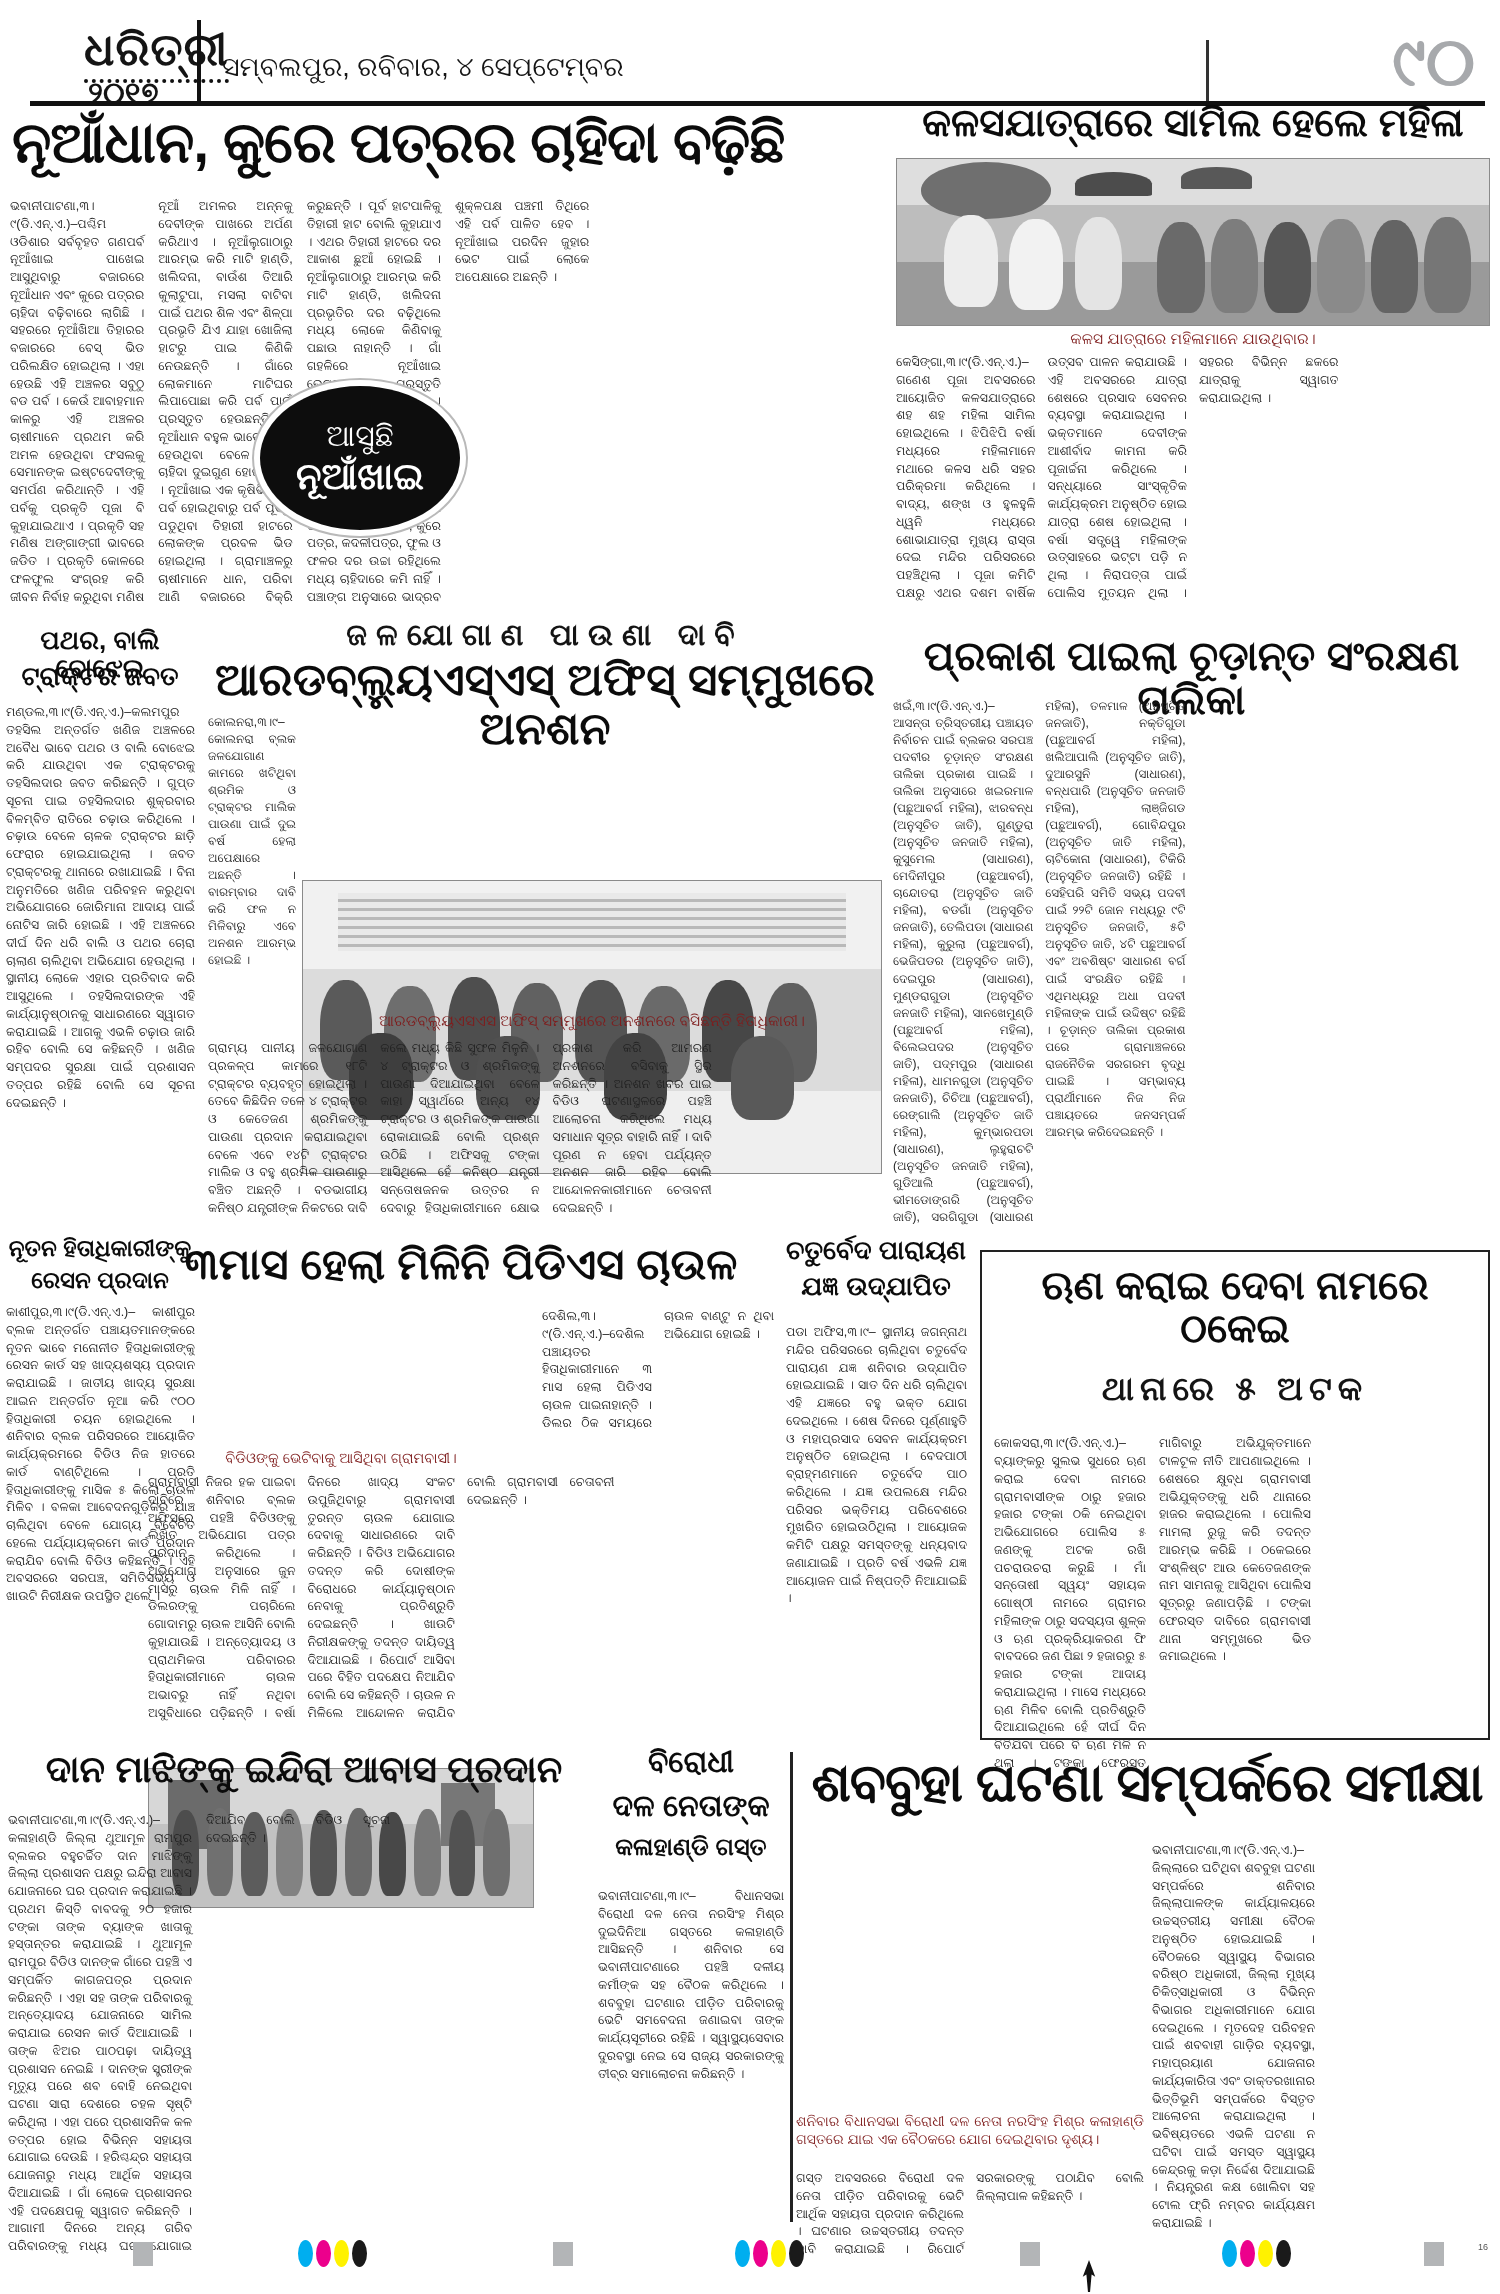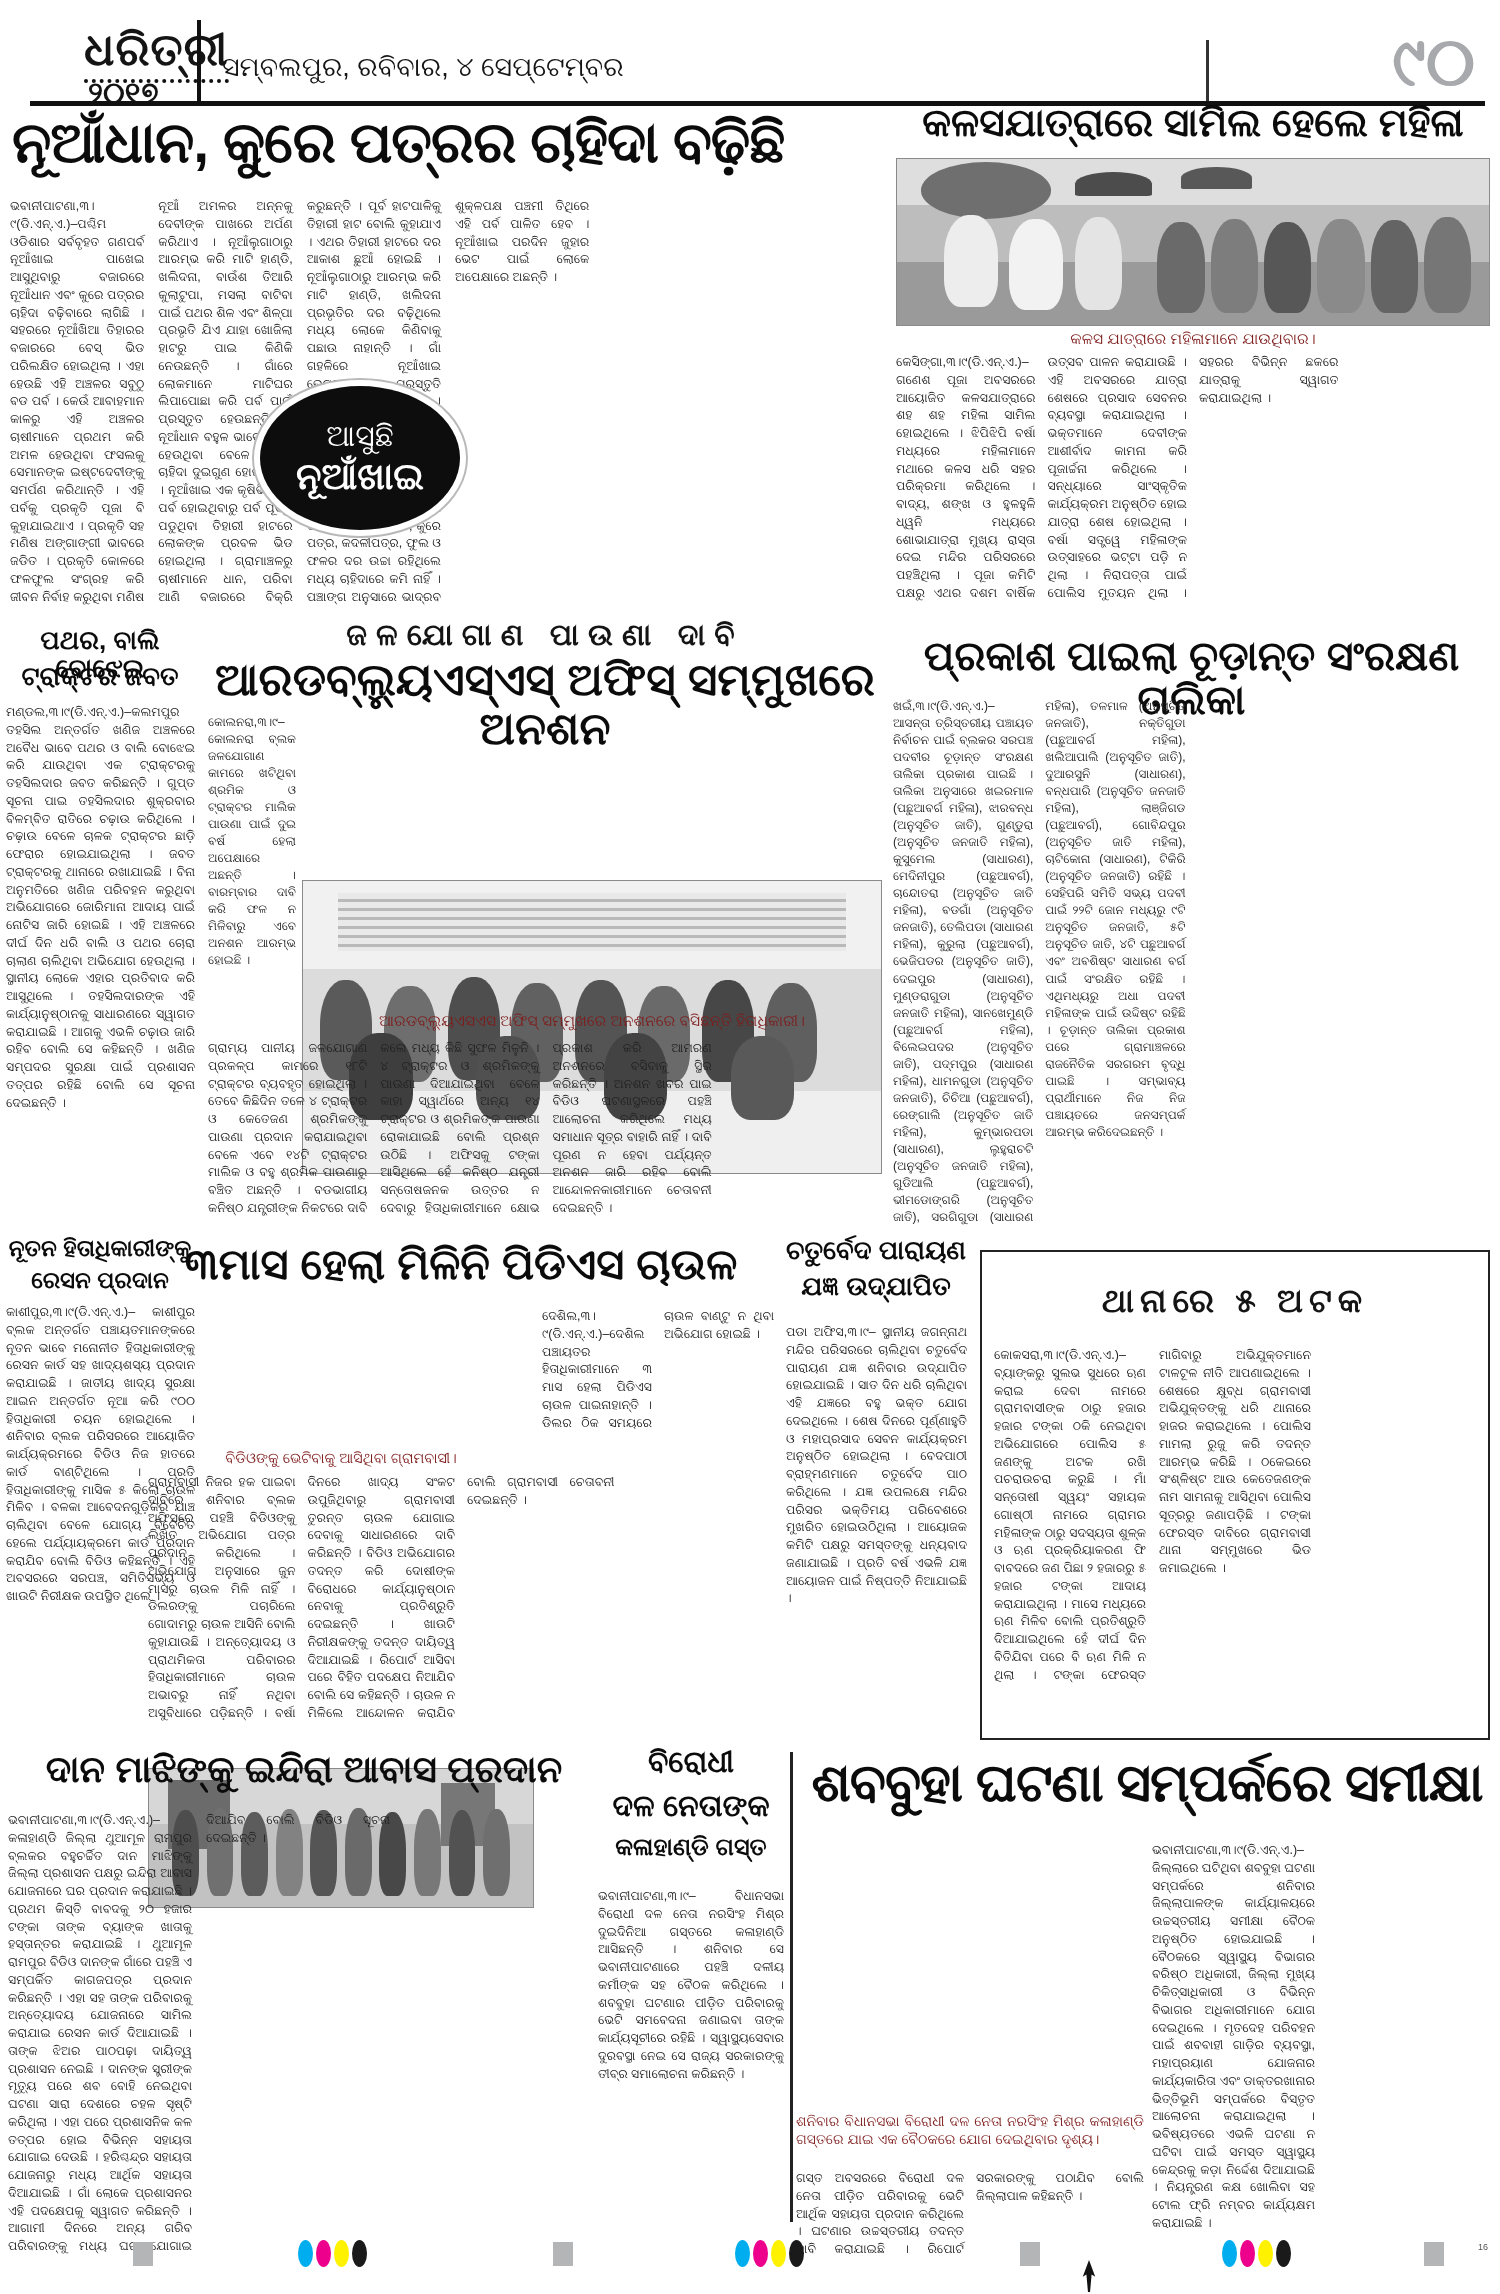--- a/index.html
+++ b/index.html
@@ -171,20 +171,21 @@
 
 <div class="abs hl" id="yajna-h1">ଚତୁର୍ବେଦ ପାରାୟଣ</div>
 <div class="abs hl" id="yajna-h2">ଯଜ୍ଞ ଉଦ୍ଯାପିତ</div>
 <div class="abs bt" id="yajna-body">ପଡା ଅଫିସ,୩।୯– ସ୍ଥାନୀୟ ଜଗନ୍ନାଥ ମନ୍ଦିର ପରିସରରେ ଚାଲିଥିବା ଚତୁର୍ବେଦ ପାରାୟଣ ଯଜ୍ଞ ଶନିବାର ଉଦ୍ଯାପିତ ହୋଇଯାଇଛି । ସାତ ଦିନ ଧରି ଚାଲିଥିବା ଏହି ଯଜ୍ଞରେ ବହୁ ଭକ୍ତ ଯୋଗ ଦେଇଥିଲେ । ଶେଷ ଦିନରେ ପୂର୍ଣ୍ଣାହୁତି ଓ ମହାପ୍ରସାଦ ସେବନ କାର୍ଯ୍ୟକ୍ରମ ଅନୁଷ୍ଠିତ ହୋଇଥିଲା । ବେଦପାଠୀ ବ୍ରାହ୍ମଣମାନେ ଚତୁର୍ବେଦ ପାଠ କରିଥିଲେ । ଯଜ୍ଞ ଉପଲକ୍ଷେ ମନ୍ଦିର ପରିସର ଭକ୍ତିମୟ ପରିବେଶରେ ମୁଖରିତ ହୋଇଉଠିଥିଲା । ଆୟୋଜକ କମିଟି ପକ୍ଷରୁ ସମସ୍ତଙ୍କୁ ଧନ୍ୟବାଦ ଜଣାଯାଇଛି । ପ୍ରତି ବର୍ଷ ଏଭଳି ଯଜ୍ଞ ଆୟୋଜନ ପାଇଁ ନିଷ୍ପତ୍ତି ନିଆଯାଇଛି ।</div>
 
 <div class="abs hl" id="ration-h1">ନୂତନ ହିତାଧିକାରୀଙ୍କୁ</div>
 <div class="abs hl" id="ration-h2">ରେସନ ପ୍ରଦାନ</div>
 <div class="abs bt" id="ration-body">କାଶୀପୁର,୩।୯(ଡି.ଏନ୍.ଏ.)– କାଶୀପୁର ବ୍ଲକ ଅନ୍ତର୍ଗତ ପଞ୍ଚାୟତମାନଙ୍କରେ ନୂତନ ଭାବେ ମନୋନୀତ ହିତାଧିକାରୀଙ୍କୁ ରେସନ କାର୍ଡ ସହ ଖାଦ୍ୟଶସ୍ୟ ପ୍ରଦାନ କରାଯାଇଛି । ଜାତୀୟ ଖାଦ୍ୟ ସୁରକ୍ଷା ଆଇନ ଅନ୍ତର୍ଗତ ନୂଆ କରି ୯୦୦ ହିତାଧିକାରୀ ଚୟନ ହୋଇଥିଲେ । ଶନିବାର ବ୍ଲକ ପରିସରରେ ଆୟୋଜିତ କାର୍ଯ୍ୟକ୍ରମରେ ବିଡିଓ ନିଜ ହାତରେ କାର୍ଡ ବାଣ୍ଟିଥିଲେ । ପ୍ରତି ହିତାଧିକାରୀଙ୍କୁ ମାସିକ ୫ କିଲୋ ଚାଉଳ ମିଳିବ । ବଳକା ଆବେଦନଗୁଡ଼ିକର ଯାଞ୍ଚ ଚାଲିଥିବା ବେଳେ ଯୋଗ୍ୟ ବିବେଚିତ ହେଲେ ପର୍ଯ୍ୟାୟକ୍ରମେ କାର୍ଡ ପ୍ରଦାନ କରାଯିବ ବୋଲି ବିଡିଓ କହିଛନ୍ତି । ଏହି ଅବସରରେ ସରପଞ୍ଚ, ସମିତିସଭ୍ୟ ଓ ଖାଉଟି ନିରୀକ୍ଷକ ଉପସ୍ଥିତ ଥିଲେ ।</div>
 
 <div class="abs" id="fraud-box">
+  <div class="hl" id="fraud-headline">ଋଣ କରାଇ ଦେବା ନାମରେ ଠକେଇ</div>
   <div id="fraud-subhead">ଥାନାରେ ୫ ଅଟକ</div>
   <div class="bt" id="fraud-body">କୋକସରା,୩।୯(ଡି.ଏନ୍.ଏ.)– ବ୍ୟାଙ୍କରୁ ସୁଲଭ ସୁଧରେ ଋଣ କରାଇ ଦେବା ନାମରେ ଗ୍ରାମବାସୀଙ୍କ ଠାରୁ ହଜାର ହଜାର ଟଙ୍କା ଠକି ନେଇଥିବା ଅଭିଯୋଗରେ ପୋଲିସ ୫ ଜଣଙ୍କୁ ଅଟକ ରଖି ପଚରାଉଚରା କରୁଛି । ମାଁ ସନ୍ତୋଷୀ ସ୍ୱୟଂ ସହାୟକ ଗୋଷ୍ଠୀ ନାମରେ ଗ୍ରାମର ମହିଳାଙ୍କ ଠାରୁ ସଦସ୍ୟତା ଶୁଳ୍କ ଓ ଋଣ ପ୍ରକ୍ରିୟାକରଣ ଫି ବାବଦରେ ଜଣ ପିଛା ୨ ହଜାରରୁ ୫ ହଜାର ଟଙ୍କା ଆଦାୟ କରାଯାଇଥିଲା । ମାସେ ମଧ୍ୟରେ ଋଣ ମିଳିବ ବୋଲି ପ୍ରତିଶ୍ରୁତି ଦିଆଯାଇଥିଲେ ହେଁ ଦୀର୍ଘ ଦିନ ବିତିଯିବା ପରେ ବି ଋଣ ମିଳି ନ ଥିଲା । ଟଙ୍କା ଫେରସ୍ତ ମାଗିବାରୁ ଅଭିଯୁକ୍ତମାନେ ଟାଳଟୂଳ ନୀତି ଆପଣାଇଥିଲେ । ଶେଷରେ କ୍ଷୁବ୍ଧ ଗ୍ରାମବାସୀ ଅଭିଯୁକ୍ତଙ୍କୁ ଧରି ଥାନାରେ ହାଜର କରାଇଥିଲେ । ପୋଲିସ ମାମଲା ରୁଜୁ କରି ତଦନ୍ତ ଆରମ୍ଭ କରିଛି । ଠକେଇରେ ସଂଶ୍ଳିଷ୍ଟ ଆଉ କେତେଜଣଙ୍କ ନାମ ସାମନାକୁ ଆସିଥିବା ପୋଲିସ ସୂତ୍ରରୁ ଜଣାପଡ଼ିଛି । ଟଙ୍କା ଫେରସ୍ତ ଦାବିରେ ଗ୍ରାମବାସୀ ଥାନା ସମ୍ମୁଖରେ ଭିଡ ଜମାଇଥିଲେ ।</div>
 </div>
 
 <div class="abs hl" id="indira-headline">ଦାନ ମାଝିଙ୍କୁ ଇନ୍ଦିରା ଆବାସ ପ୍ରଦାନ</div>
 <div class="abs bt" id="indira-body">ଭବାନୀପାଟଣା,୩।୯(ଡି.ଏନ୍.ଏ.)– କଳାହାଣ୍ଡି ଜିଲ୍ଲା ଥୁଆମୂଳ ରାମପୁର ବ୍ଲକର ବହୁଚର୍ଚ୍ଚିତ ଦାନ ମାଝିଙ୍କୁ ଜିଲ୍ଲା ପ୍ରଶାସନ ପକ୍ଷରୁ ଇନ୍ଦିରା ଆବାସ ଯୋଜନାରେ ଘର ପ୍ରଦାନ କରାଯାଇଛି । ପ୍ରଥମ କିସ୍ତି ବାବଦକୁ ୨୦ ହଜାର ଟଙ୍କା ତାଙ୍କ ବ୍ୟାଙ୍କ ଖାତାକୁ ହସ୍ତାନ୍ତର କରାଯାଇଛି । ଥୁଆମୂଳ ରାମପୁର ବିଡିଓ ଦାନଙ୍କ ଗାଁରେ ପହଞ୍ଚି ଏ ସମ୍ପର୍କିତ କାଗଜପତ୍ର ପ୍ରଦାନ କରିଛନ୍ତି । ଏହା ସହ ତାଙ୍କ ପରିବାରକୁ ଅନ୍ତ୍ୟୋଦୟ ଯୋଜନାରେ ସାମିଲ କରାଯାଇ ରେସନ କାର୍ଡ ଦିଆଯାଇଛି । ତାଙ୍କ ଝିଅର ପାଠପଢ଼ା ଦାୟିତ୍ୱ ପ୍ରଶାସନ ନେଇଛି । ଦାନଙ୍କ ସ୍ତ୍ରୀଙ୍କ ମୃତ୍ୟୁ ପରେ ଶବ ବୋହି ନେଇଥିବା ଘଟଣା ସାରା ଦେଶରେ ଚହଳ ସୃଷ୍ଟି କରିଥିଲା । ଏହା ପରେ ପ୍ରଶାସନିକ କଳ ତତ୍ପର ହୋଇ ବିଭିନ୍ନ ସହାୟତା ଯୋଗାଇ ଦେଉଛି । ହରିଶ୍ଚନ୍ଦ୍ର ସହାୟତା ଯୋଜନାରୁ ମଧ୍ୟ ଆର୍ଥିକ ସହାୟତା ଦିଆଯାଇଛି । ଗାଁ ଲୋକେ ପ୍ରଶାସନର ଏହି ପଦକ୍ଷେପକୁ ସ୍ୱାଗତ କରିଛନ୍ତି । ଆଗାମୀ ଦିନରେ ଅନ୍ୟ ଗରିବ ପରିବାରଙ୍କୁ ମଧ୍ୟ ଘର ଯୋଗାଇ ଦିଆଯିବ ବୋଲି ବିଡିଓ ସୂଚନା ଦେଇଛନ୍ତି ।</div>
 
 <div class="abs hl" id="opp-h1">ବିରୋଧୀ</div>
 <div class="abs hl" id="opp-h2">ଦଳ ନେତାଙ୍କ</div>
 <div class="abs hl" id="opp-h3">କଳାହାଣ୍ଡି ଗସ୍ତ</div>

